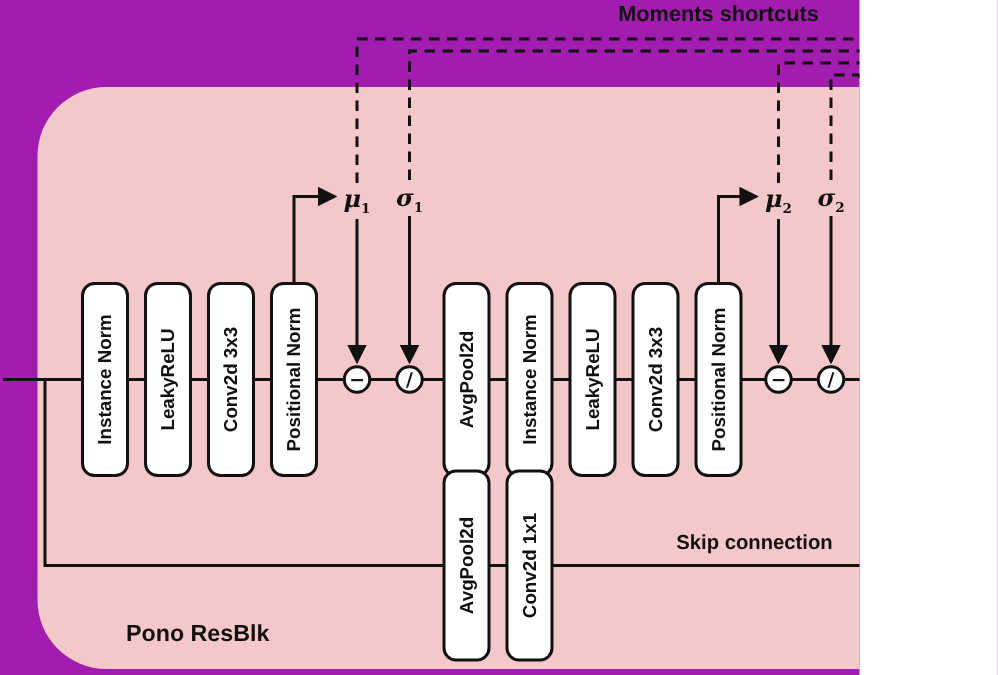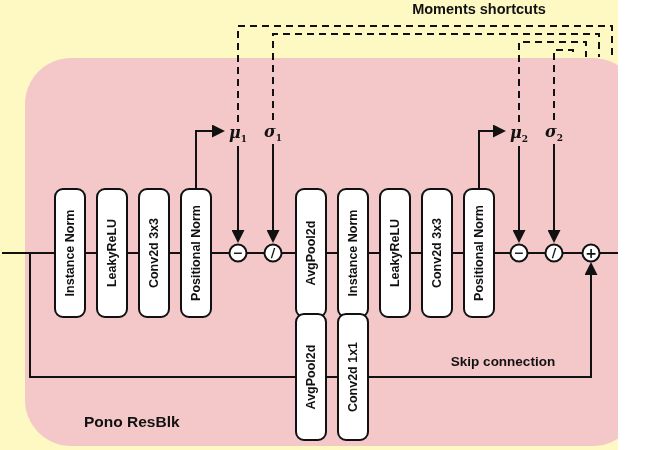--- a/index.html
+++ b/index.html
@@ -1,16 +1,16 @@
 <!DOCTYPE html>
 <html><head>
 <meta charset="utf-8">
 <style>
   html,body { margin:0; padding:0; background:#ffffff; font-family:"Liberation Sans",sans-serif; }
-  .canvas { position:relative; width:618px; height:450px; background:#fef9c3; overflow:hidden; }
+  .canvas { position:relative; width:573px; height:450px; background:#a21caf; overflow:hidden; }
   svg { display:block; }
   .node { fill:#ffffff; stroke:#111111; stroke-width:2; }
   .node-label { font-family:"Liberation Sans",sans-serif; font-weight:bold; font-size:12.5px;
                 fill:#111111; text-anchor:middle; dominant-baseline:central; }
   .flow { stroke:#111111; stroke-width:2; fill:none; }
   .dashed { stroke:#111111; stroke-width:2; fill:none; stroke-dasharray:7 5; }
   .op-circle { fill:#ffffff; stroke:#111111; stroke-width:2; }
   .op-glyph { font-family:"DejaVu Sans",sans-serif; font-weight:bold; font-size:12.5px;
               fill:#111111; text-anchor:middle; }
   .op-glyph-plus { font-size:14px; }

